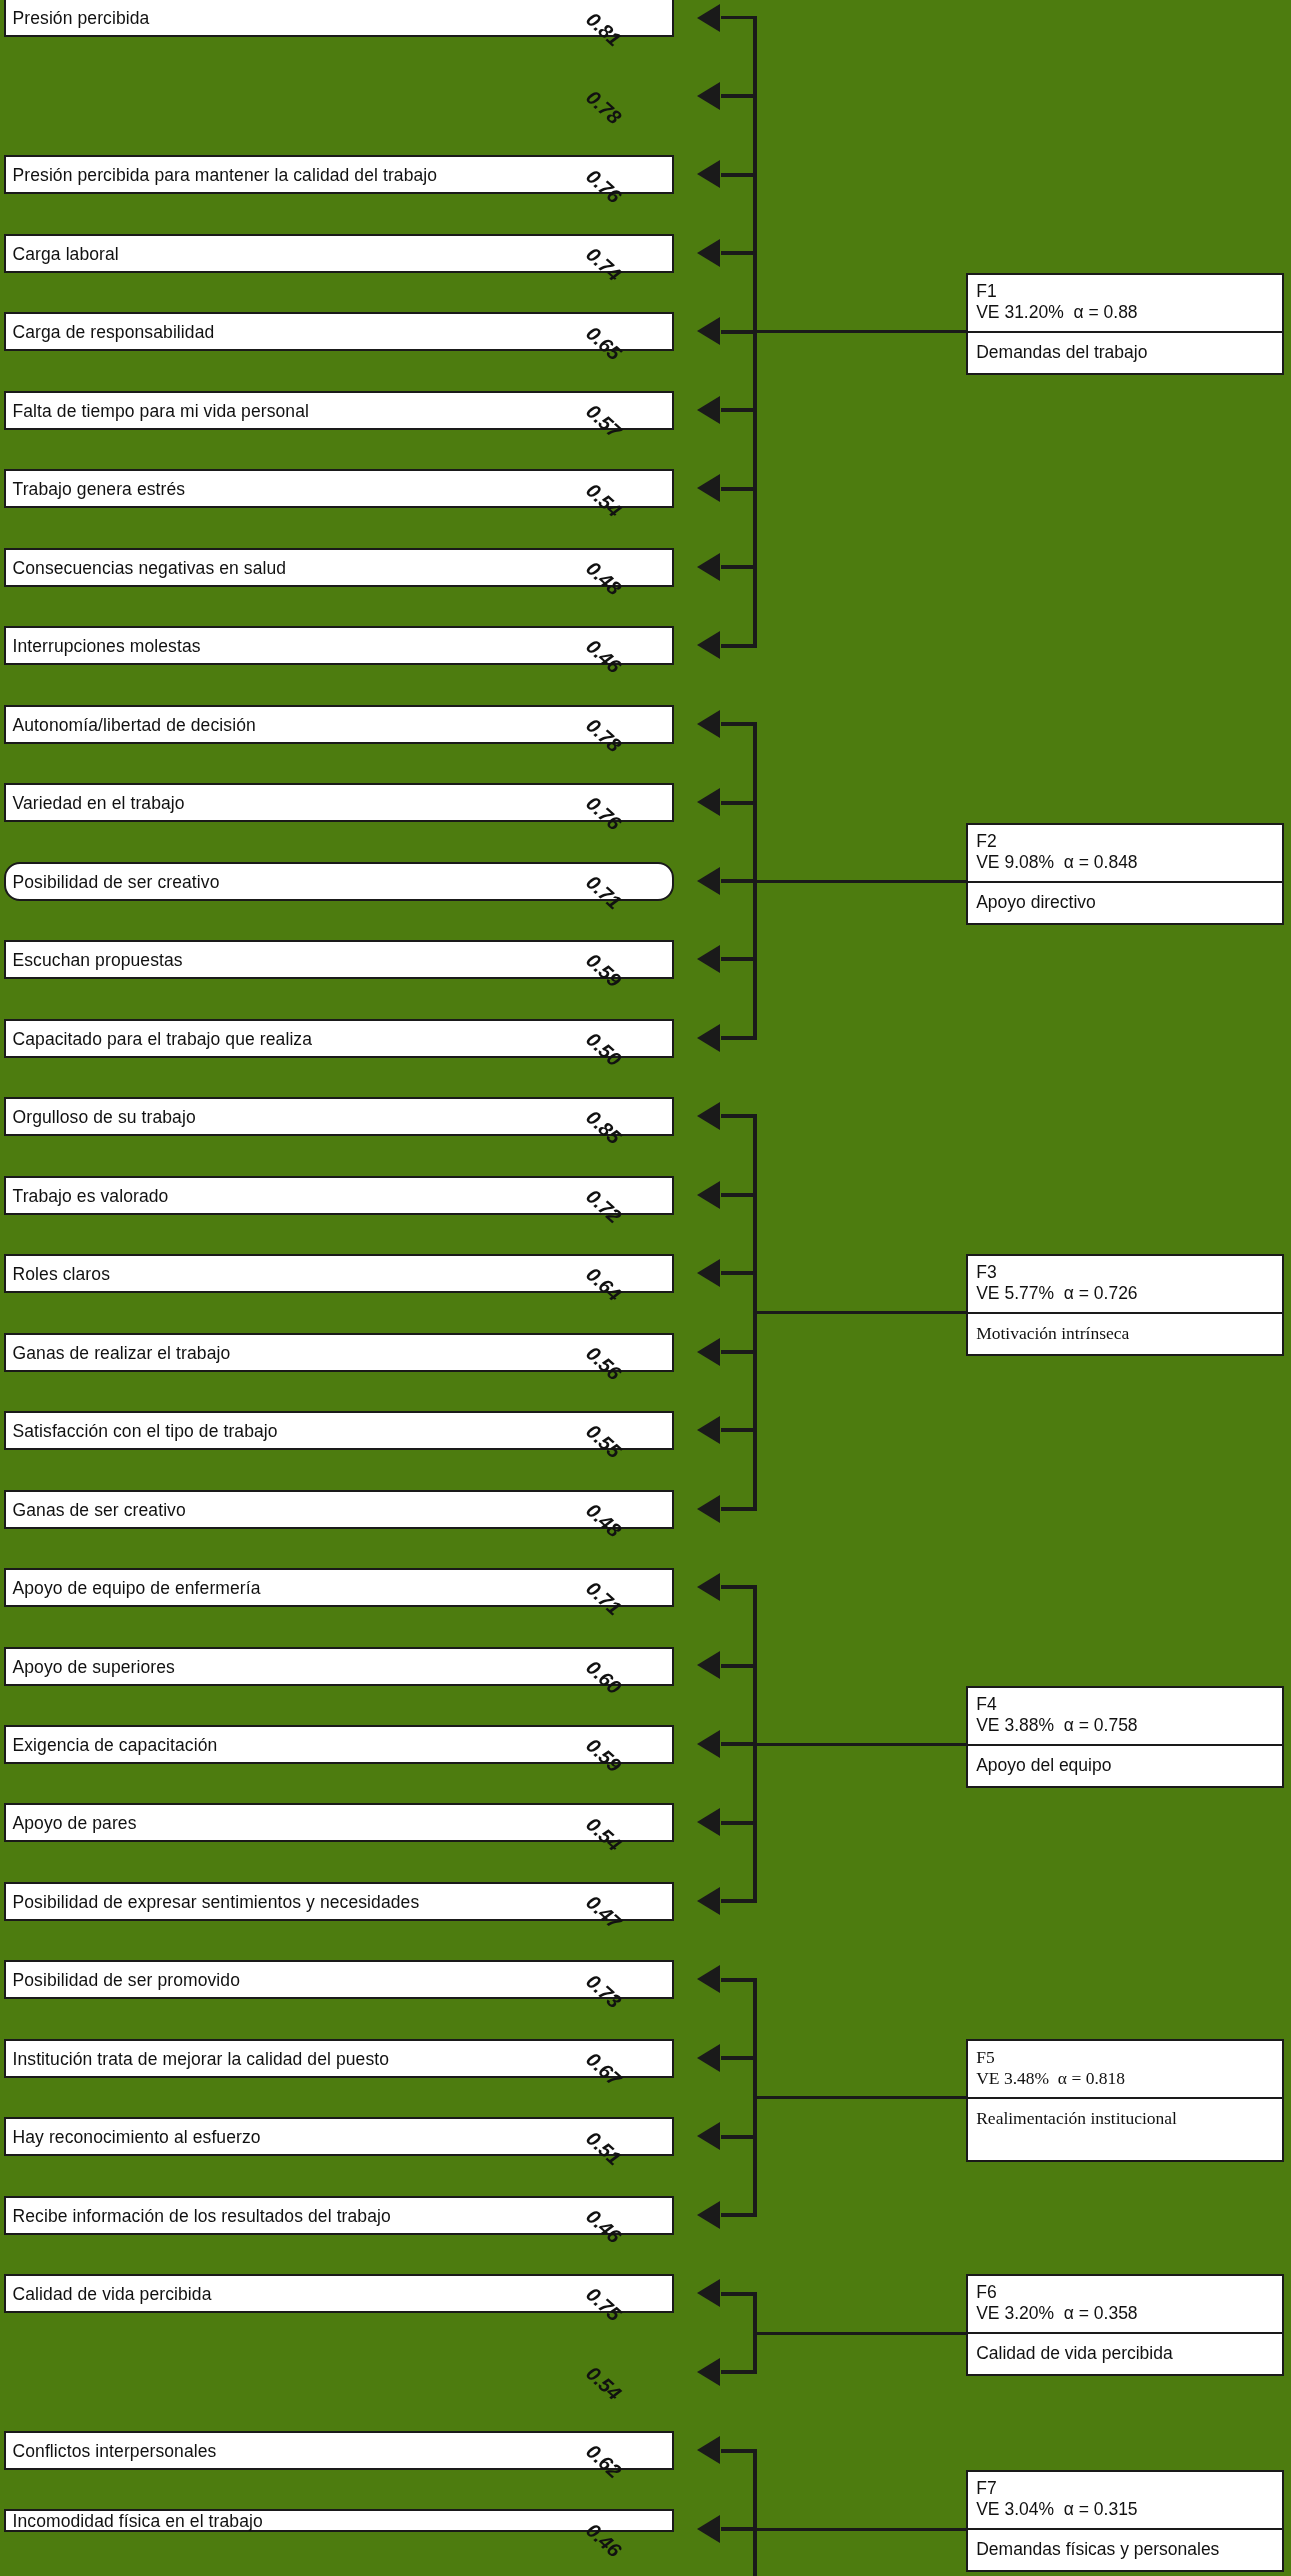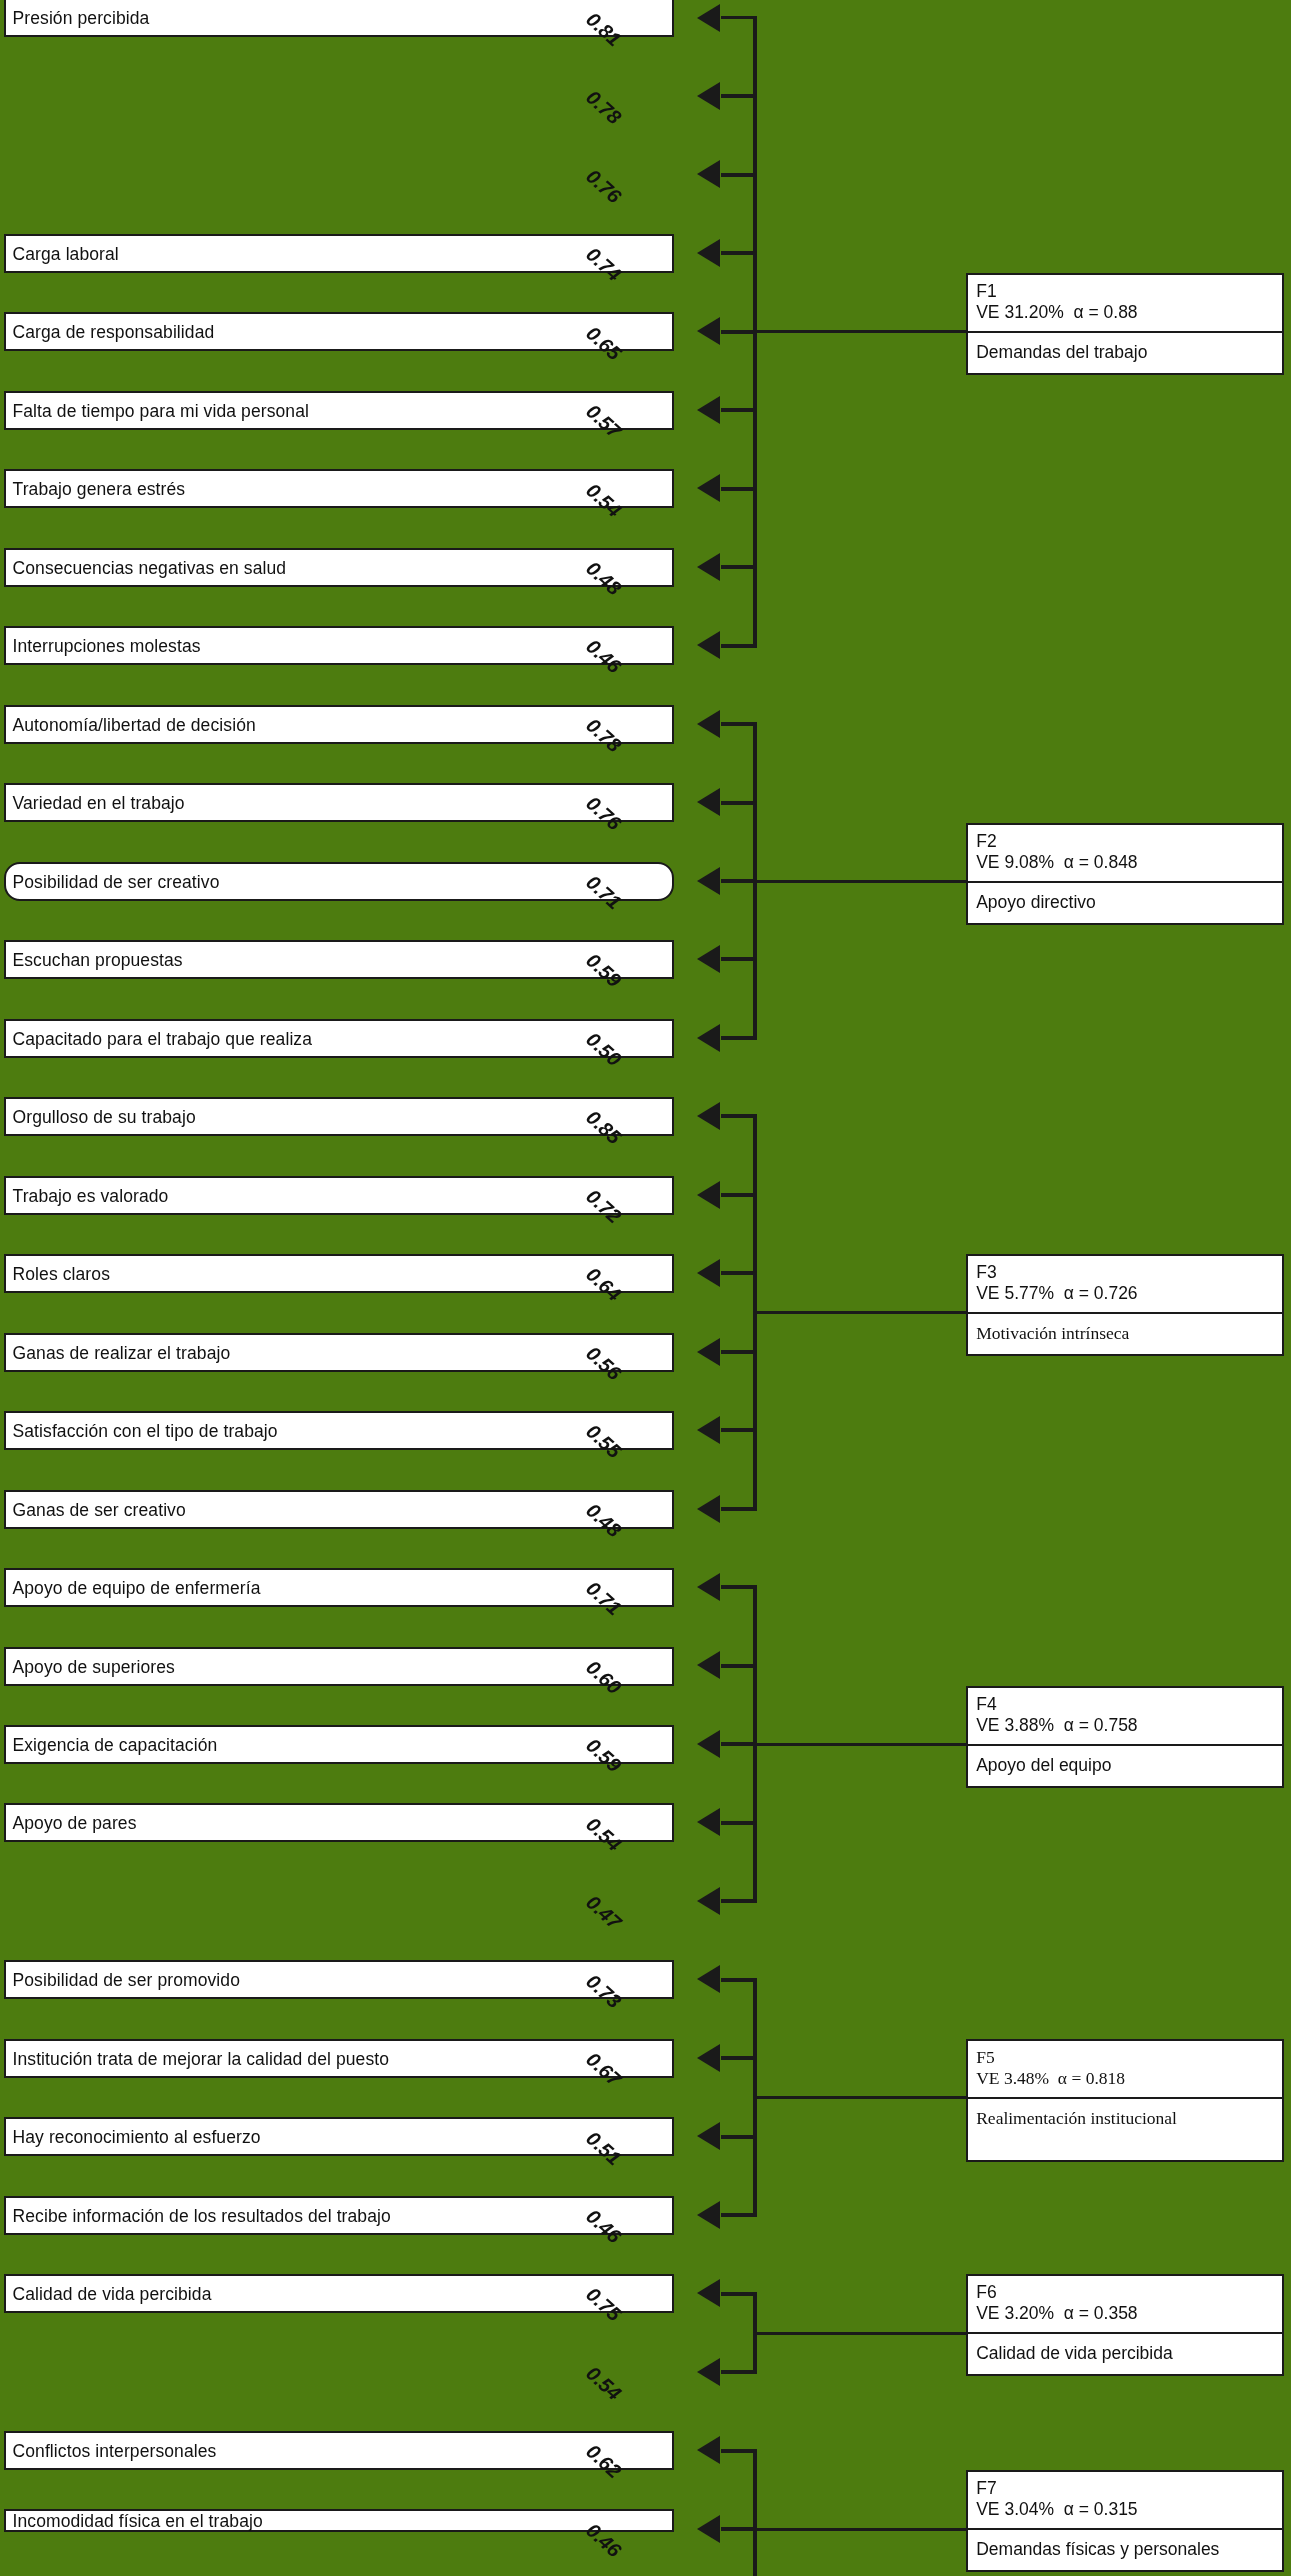--- a/index.html
+++ b/index.html
@@ -105,20 +105,23 @@
 <body>
 
 <div id="stage">
     <div class="item-box" style="top: -1.8px; height: 39px;">
       <span class="item-label">Presión percibida</span>
     </div>
     <div class="loading" style="left: 589px; top: 4.7px;">0.81</div>
     <div class="arrow" style="left: 697px; top: 3.5px;"></div>
     <div class="loading" style="left: 589px; top: 83px;">0.78</div>
     <div class="arrow" style="left: 697px; top: 82px;"></div>
+    <div class="item-box" style="top: 155px; height: 39px;">
+      <span class="item-label">Presión percibida para mantener la calidad del trabajo</span>
+    </div>
     <div class="loading" style="left: 589px; top: 162px;">0.76</div>
     <div class="arrow" style="left: 697px; top: 160px;"></div>
     <div class="item-box" style="top: 234px; height: 39px;">
       <span class="item-label">Carga laboral</span>
     </div>
     <div class="loading" style="left: 589px; top: 240px;">0.74</div>
     <div class="arrow" style="left: 697px; top: 239px;"></div>
     <div class="item-box" style="top: 312px; height: 39px;">
       <span class="item-label">Carga de responsabilidad</span>
     </div>
@@ -212,20 +215,23 @@
     <div class="item-box" style="top: 1725px; height: 39px;">
       <span class="item-label">Exigencia de capacitación</span>
     </div>
     <div class="loading" style="left: 589px; top: 1731px;">0.59</div>
     <div class="arrow" style="left: 697px; top: 1730px;"></div>
     <div class="item-box" style="top: 1803px; height: 39px;">
       <span class="item-label">Apoyo de pares</span>
     </div>
     <div class="loading" style="left: 589px; top: 1810px;">0.54</div>
     <div class="arrow" style="left: 697px; top: 1808px;"></div>
+    <div class="item-box" style="top: 1882px; height: 39px;">
+      <span class="item-label">Posibilidad de expresar sentimientos y necesidades</span>
+    </div>
     <div class="loading" style="left: 589px; top: 1888px;">0.47</div>
     <div class="arrow" style="left: 697px; top: 1887px;"></div>
     <div class="item-box" style="top: 1960px; height: 39px;">
       <span class="item-label">Posibilidad de ser promovido</span>
     </div>
     <div class="loading" style="left: 589px; top: 1967px;">0.73</div>
     <div class="arrow" style="left: 697px; top: 1965px;"></div>
     <div class="item-box" style="top: 2039px; height: 39px;">
       <span class="item-label">Institución trata de mejorar la calidad del puesto</span>
     </div>

